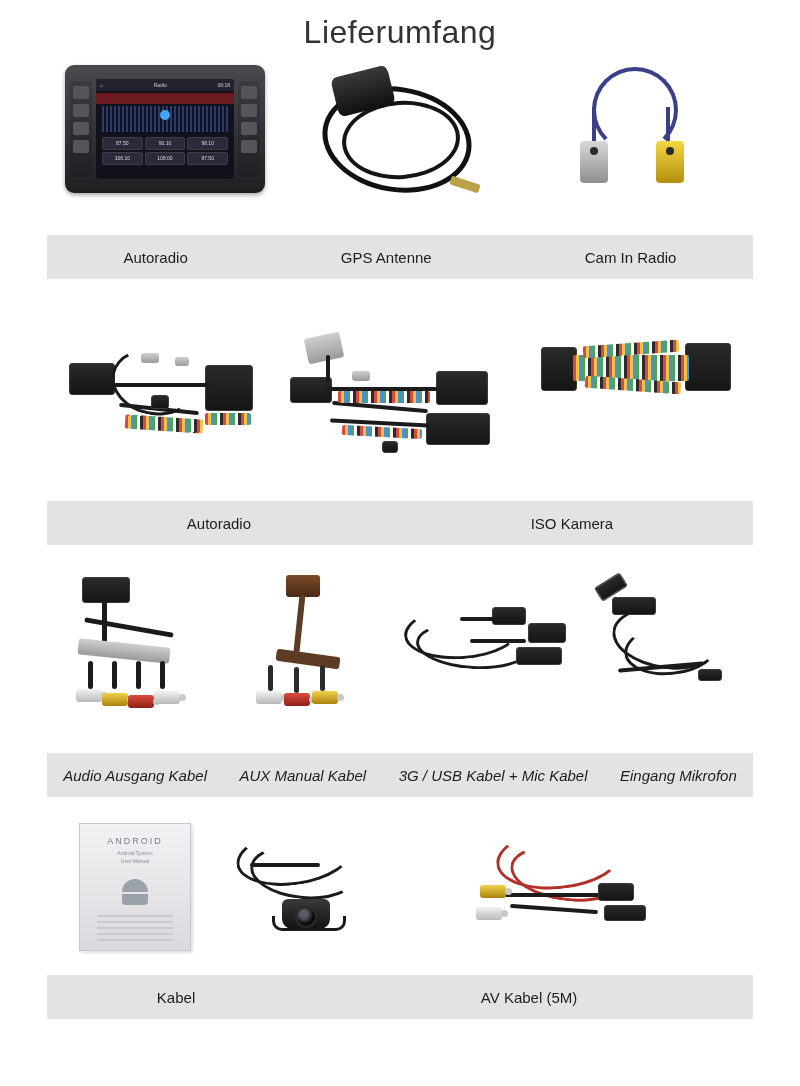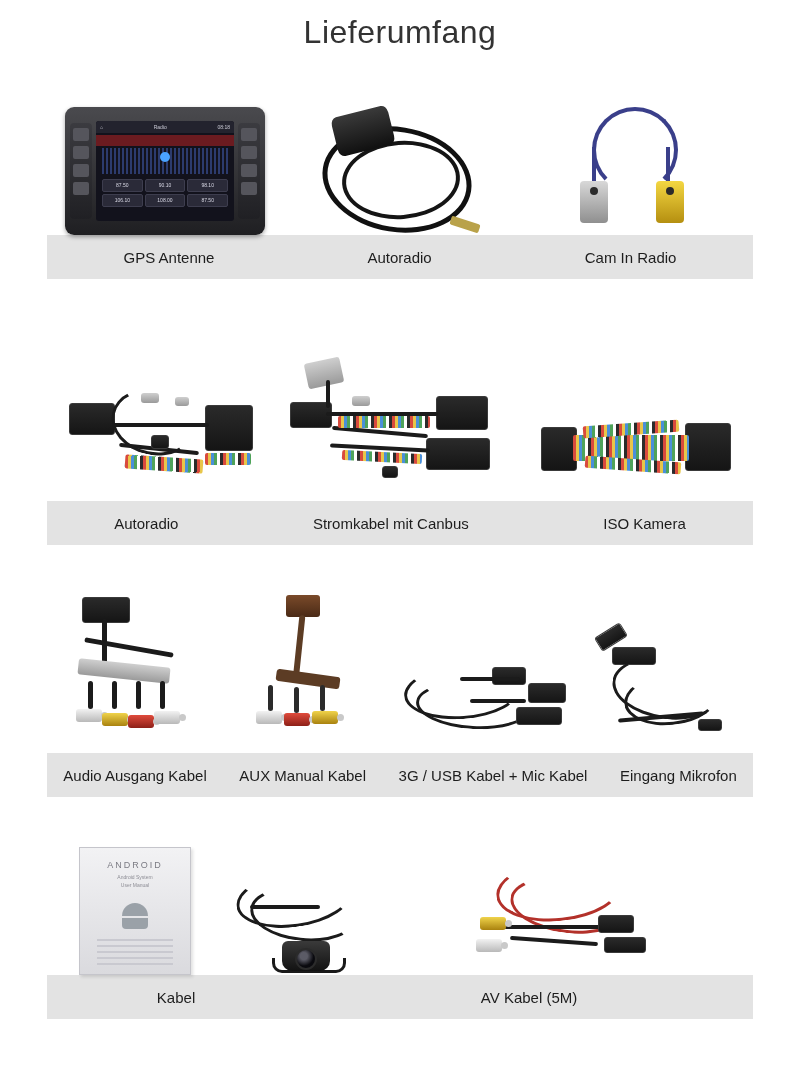--- a/index.html
+++ b/index.html
@@ -52,21 +52,21 @@
     flex: 1 1 auto;
     text-align: center;
     font-size: 15px;
     color: #1d1d1d;
     white-space: nowrap;
   }
 
   .cell {
     position: relative;
     display: flex;
-    align-items: flex-end;
+    align-items: flex-start;
     justify-content: center;
   }
 
   
   .radio {
     width: 200px;
     height: 128px;
     background: linear-gradient(#4a4a4e, #1f1f22);
     border-radius: 9px;
     position: relative;
@@ -422,22 +422,22 @@
               <i></i>
             </div>
           <div class="conn yellow">
               <i></i>
             </div>
         </div>
       </div>
     </div>
 
     <div class="caption-bar">
+      <div class="caption">Autoradio</div>
       <div class="caption">GPS Antenne</div>
-      <div class="caption">Autoradio</div>
       <div class="caption">Cam In Radio</div>
     </div>
   </div>
 
   <div class="row wrap-row" style="margin-top:42px;">
     <div class="items" style="height:180px;">
 
       <div class="cell" style="width:236px;height:180px;">
         <div class="harness" style="width:220px;height:140px;">
           <div class="conn-blk" style="left:14px;top:42px;width:44px;height:30px;"></div>
@@ -476,26 +476,25 @@
           <div class="conn-blk" style="right:0px;top:22px;width:44px;height:46px;"></div>
           <div class="multi" style="left:32px;top:34px;width:116px;height:26px;"></div>
           <div class="multi" style="left:42px;top:22px;width:96px;height:12px;transform:rotate(-4deg);"></div>
           <div class="multi" style="left:44px;top:58px;width:96px;height:12px;transform:rotate(4deg);"></div>
         </div>
       </div>
     </div>
 
     <div class="caption-bar">
       <div class="caption">Autoradio</div>
-      <div class="caption">Stromkabel mit Canbus</div>
       <div class="caption">ISO Kamera</div>
     </div>
   </div>
 
-  <div class="row wrap-row" style="margin-top:28px;">
+  <div class="row wrap-row" style="margin-top:28px;font-style:italic;">
     <div class="items" style="height:180px;">
 
       <div class="cell" style="width:176px;height:180px;">
         <div class="harness" style="width:150px;height:160px;">
           <div class="conn-blk" style="left:22px;top:4px;width:46px;height:24px;"></div>
           <div class="wire-b" style="left:42px;top:26px;width:5px;height:44px;"></div>
           <div class="wire-b" style="left:24px;top:52px;width:90px;height:5px;transform:rotate(10deg);"></div>
           <div class="conn-grey" style="left:18px;top:70px;width:92px;height:16px;transform:rotate(6deg);"></div>
           <div class="wire-b" style="left:28px;top:88px;width:5px;height:28px;"></div>
           <div class="wire-b" style="left:52px;top:88px;width:5px;height:28px;"></div>

